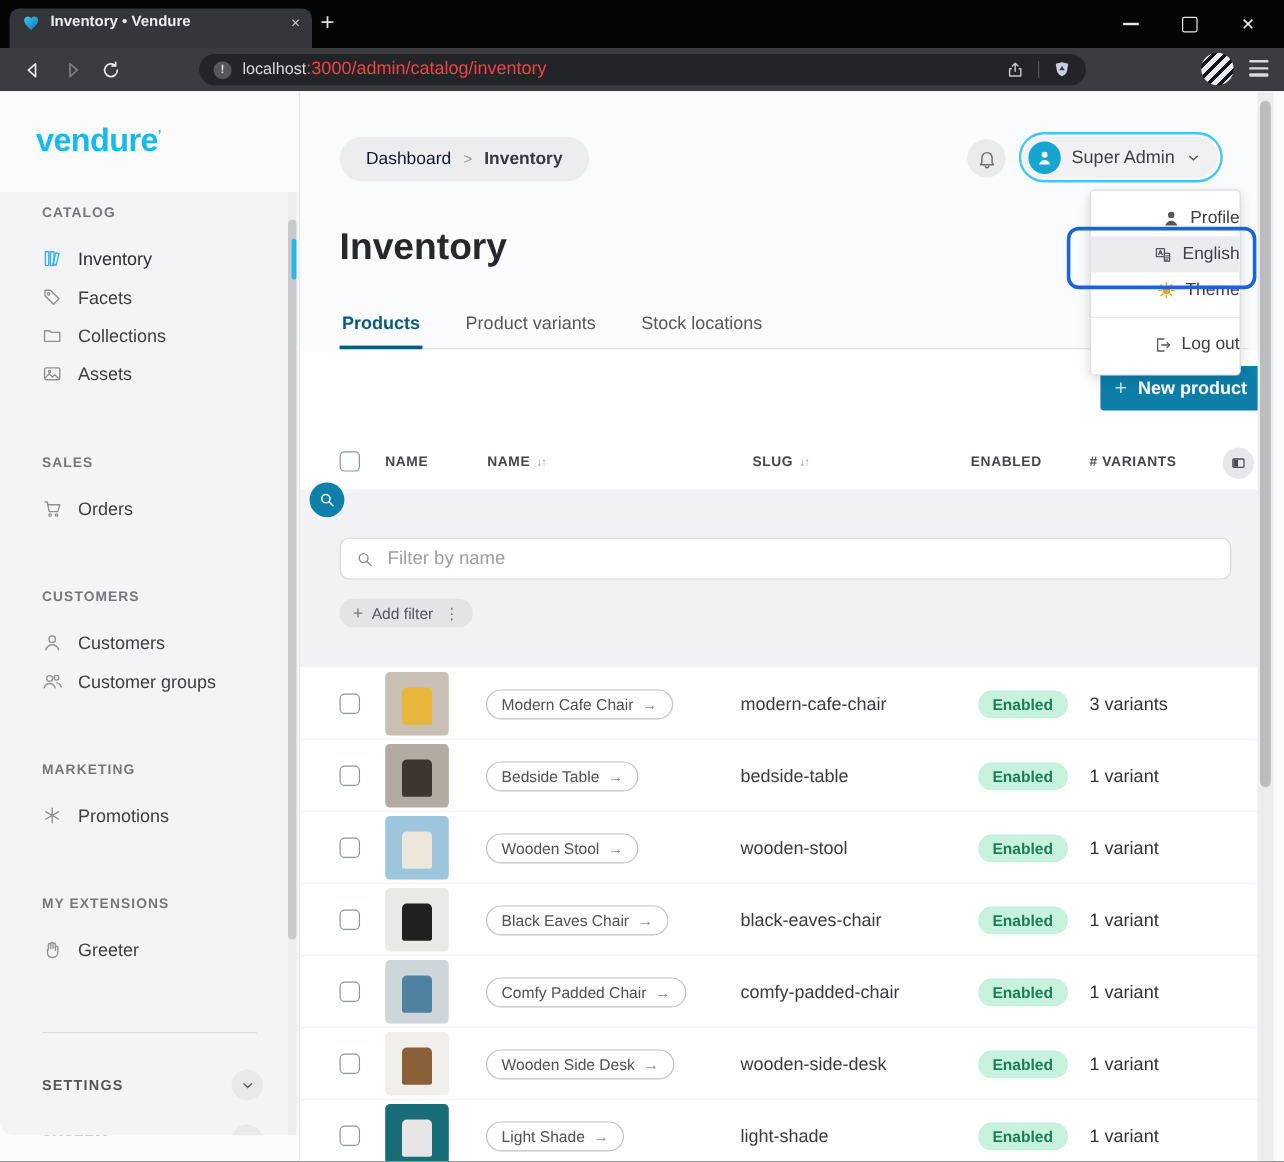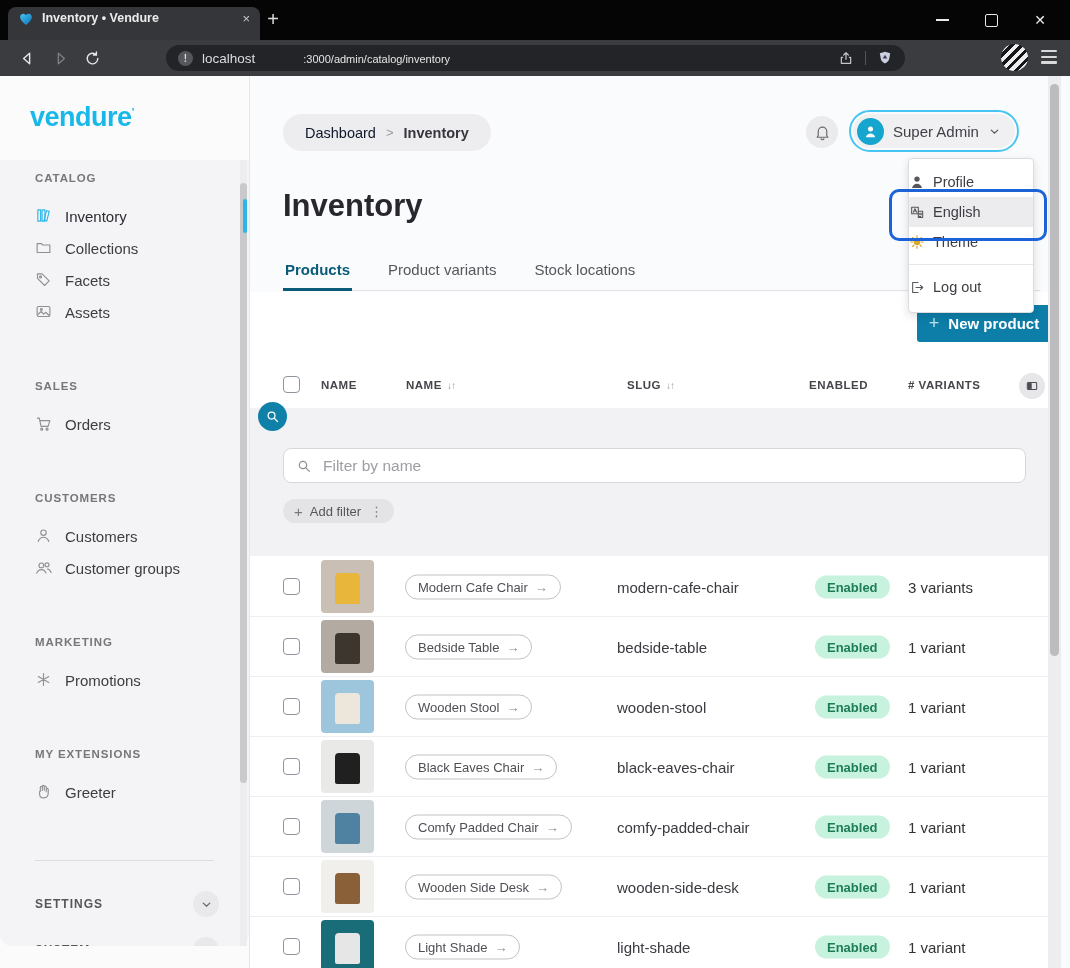--- a/index.html
+++ b/index.html
@@ -17,21 +17,21 @@
   .win-min{width:13px;height:2px;background:#e9e9e9;}
   .win-max{width:11px;height:11px;border:1.6px solid #e9e9e9;border-radius:2px;}
   .win-close{color:#e9e9e9;font-size:14px;line-height:1;}
   .toolbar{position:absolute;left:0;top:40px;width:1070px;height:36px;background:#3b3c40;}
   .nav-ic-btn{position:absolute;top:40px;height:36px;width:30px;display:flex;align-items:center;justify-content:center;}
   .urlbar{position:absolute;left:166px;top:45px;width:739px;height:26px;background:#232428;border-radius:13px;
           display:flex;align-items:center;gap:9px;padding:0 12px;box-sizing:border-box;}
   .site-info{width:15px;height:15px;border-radius:50%;background:#56575c;color:#d9d9db;font-size:10px;
              font-weight:700;display:flex;align-items:center;justify-content:center;flex:none;}
   .url-host{color:#dcdcde;font-size:13.5px;}
-  .url-path{color:#e5e5e5;font-size:11px;margin-left:48px;}
+  .url-path{color:#ef4444;font-size:15px;}
   .urlbar-right{margin-left:auto;display:flex;align-items:center;gap:11px;}
   .url-divider{width:1px;height:14px;background:#54555a;}
   .profile-avatar{position:absolute;left:1001px;top:44px;width:27px;height:27px;border-radius:50%;
       background:repeating-linear-gradient(135deg,#15161a 0 3px,#ececee 3px 7px);}
   .hamburger{position:absolute;left:1041px;top:50px;display:flex;flex-direction:column;gap:3.5px;cursor:pointer;}
   .hamburger span{width:16px;height:2.2px;background:#d9d9db;border-radius:1px;}
   
   .sidebar{position:absolute;left:0;top:76px;width:250px;bottom:0;background:#fbfbfc;
            border-right:1px solid #e7e7e9;box-sizing:border-box;}
   .logo{position:absolute;left:30px;top:26px;font-size:27px;font-weight:700;color:#18b9ea;letter-spacing:-.5px;text-align:center;}
@@ -63,21 +63,21 @@
             color:#6b6b70;display:flex;align-items:center;justify-content:center;cursor:pointer;}
   .user-ring{position:absolute;left:599px;top:34px;border:2.5px solid #47c5f2;border-radius:24px;padding:2px;z-index:20;}
   .user-pill{display:flex;align-items:center;gap:9px;background:#f0f0f2;border-radius:18px;height:34px;
              padding:0 14px 0 4px;cursor:pointer;}
   .user-avatar{width:27px;height:27px;border-radius:50%;background:#16a5ce;color:#fff;
                display:flex;align-items:center;justify-content:center;}
   .user-name{font-size:15px;color:#3f3f45;}
   .user-chev{color:#55555b;display:flex;}
   .user-menu{position:absolute;left:658px;top:82px;width:124px;background:#fff;border:1px solid #dcdcdf;
              border-radius:4px;box-shadow:0 3px 10px rgba(0,0,0,.13);padding:8px 0 10px;z-index:30;}
-  .menu-item{height:30px;display:flex;align-items:center;justify-content:flex-start;gap:8px;
+  .menu-item{height:30px;display:flex;align-items:center;justify-content:flex-end;gap:8px;
              font-size:14.5px;color:#3d3d43;cursor:pointer;}
   .menu-item .m-ic{width:16px;height:16px;color:#55555b;display:flex;}
   .menu-item.theme .m-ic{color:#dda72e;}
   .menu-item.highlighted{background:#ececee;}
   .menu-divider{border-top:1px solid #e6e6e9;margin:7px 0;}
   .annotation-box{position:absolute;left:639px;top:113px;width:152px;height:46px;border:3.5px solid #1d63d8;
                   border-radius:10px;z-index:40;pointer-events:none;}
   .page-title{position:absolute;left:33px;top:112px;font-size:31px;font-weight:700;color:#27272d;}
   .tabs{position:absolute;left:33px;top:176px;width:757px;display:flex;gap:34px;border-bottom:1px solid #e3e3e6;}
   .ptab{padding:9px 2px 10px;font-size:15px;color:#56565c;border-bottom:3px solid transparent;
@@ -205,33 +205,33 @@
               <svg width="17" height="17" viewBox="0 0 24 24" fill="none" stroke="currentColor" stroke-width="1.6" stroke-linecap="round" stroke-linejoin="round">
                 <path d="M4 4h4v16H4zM10 4h4v16h-4z"></path>
                 <path d="M16.2 5.2 20 6.2 16.6 19.8l-3.8-1z"></path>
               </svg>
             </span>
       <span>Inventory</span>
           </div>
           <div class="nav-item">
       <span class="nav-ic">
               <svg width="17" height="17" viewBox="0 0 24 24" fill="none" stroke="currentColor" stroke-width="1.6" stroke-linecap="round" stroke-linejoin="round">
-                <path d="M3 6.5h6l2 2h10V19H3z"></path>
-              </svg>
-            </span>
-      <span>Collections</span>
-          </div>
-          <div class="nav-item">
-      <span class="nav-ic">
-              <svg width="17" height="17" viewBox="0 0 24 24" fill="none" stroke="currentColor" stroke-width="1.6" stroke-linecap="round" stroke-linejoin="round">
                 <path d="M3.5 10.5V4h6.5l10 10-6.5 6.5z"></path>
                 <circle cx="7.8" cy="8.3" r="1.4"></circle>
               </svg>
             </span>
       <span>Facets</span>
+          </div>
+          <div class="nav-item">
+      <span class="nav-ic">
+              <svg width="17" height="17" viewBox="0 0 24 24" fill="none" stroke="currentColor" stroke-width="1.6" stroke-linecap="round" stroke-linejoin="round">
+                <path d="M3 6.5h6l2 2h10V19H3z"></path>
+              </svg>
+            </span>
+      <span>Collections</span>
           </div>
           <div class="nav-item">
       <span class="nav-ic">
               <svg width="17" height="17" viewBox="0 0 24 24" fill="none" stroke="currentColor" stroke-width="1.6" stroke-linecap="round" stroke-linejoin="round">
                 <rect x="3" y="5" width="18" height="14" rx="2"></rect>
                 <path d="m4 16.5 4.5-4.5 3.8 3.8 2.7-2.7L20.5 18"></path>
                 <circle cx="9" cy="9.2" r="1.3"></circle>
               </svg>
             </span>
       <span>Assets</span>

